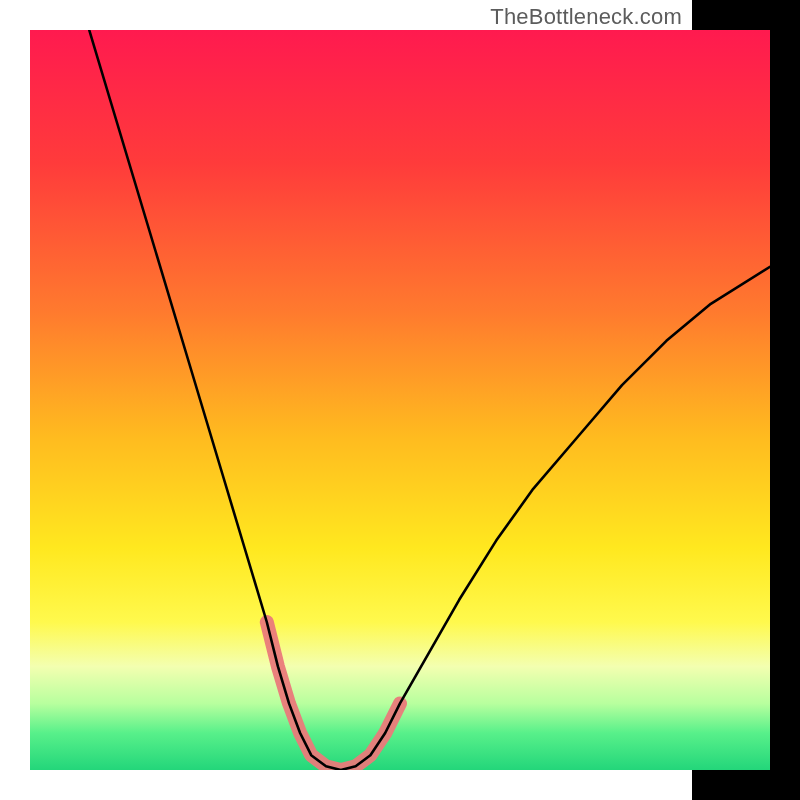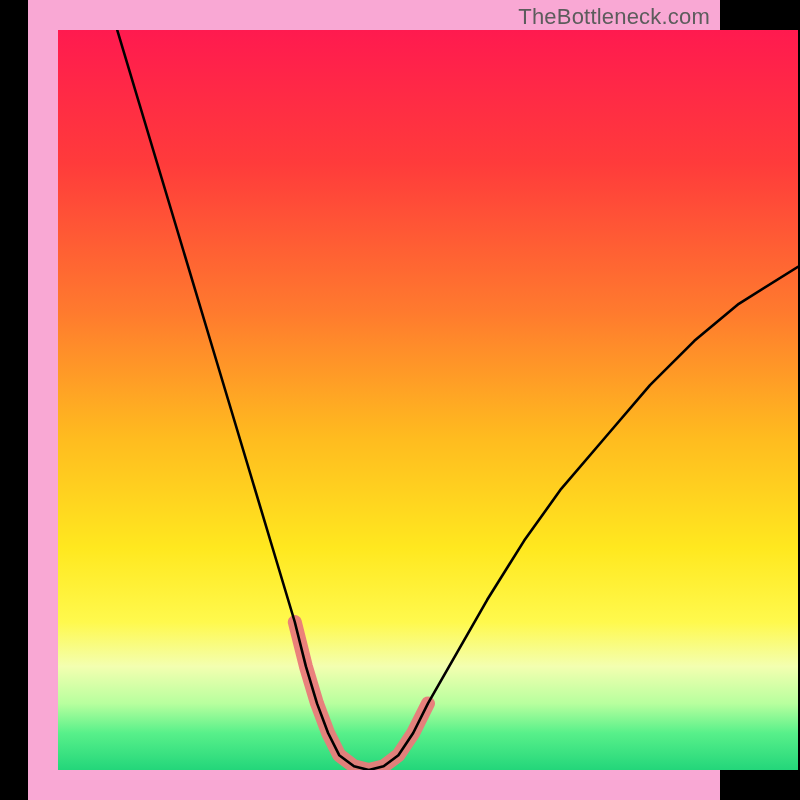--- a/index.html
+++ b/index.html
@@ -10,22 +10,21 @@
     overflow: hidden;
     background: #000;
     font-family: Arial, Helvetica, sans-serif;
   }
   .frame {
     position: absolute;
     left: 0;
     top: 0;
     width: 692px;
     height: 800px;
-    background: #f9a8d4;
-    margin-left: 28px;
+    background: #ffffff;
   }
   .plot-area {
     position: absolute;
     left: 30px;
     top: 30px;
     width: 740px;
     height: 740px;
     overflow: hidden;
   }
   .gradient-bg {

